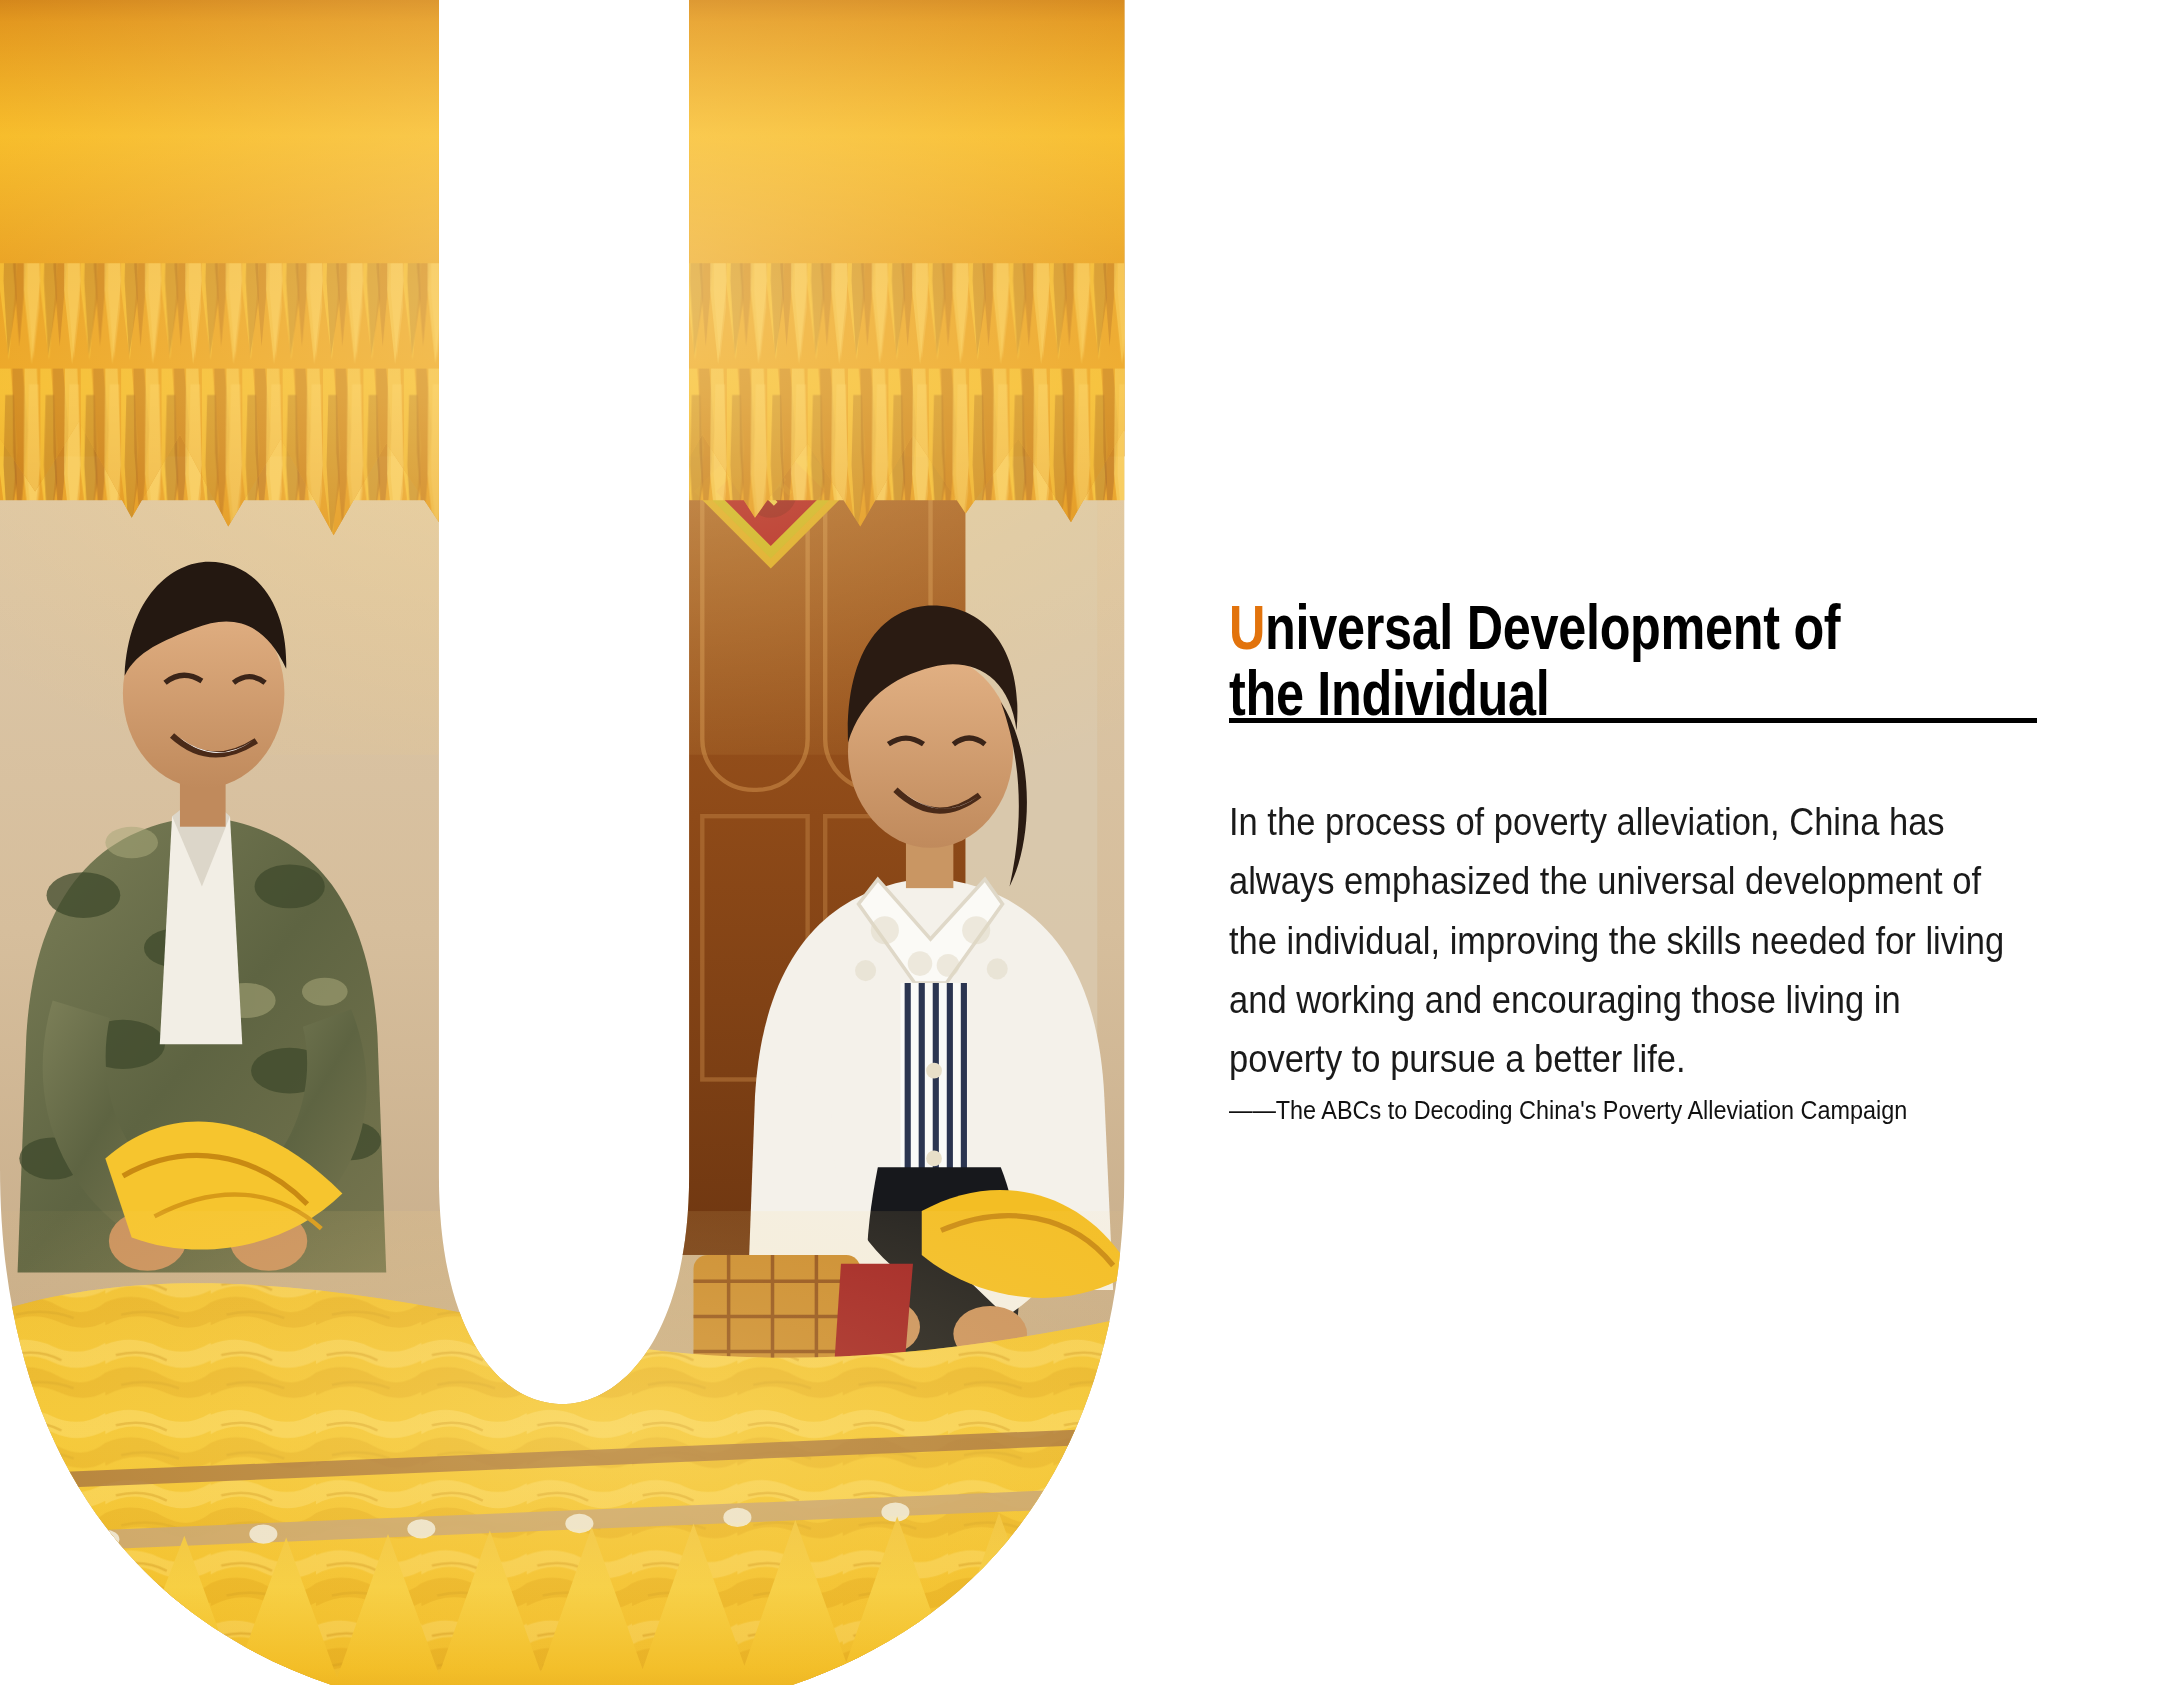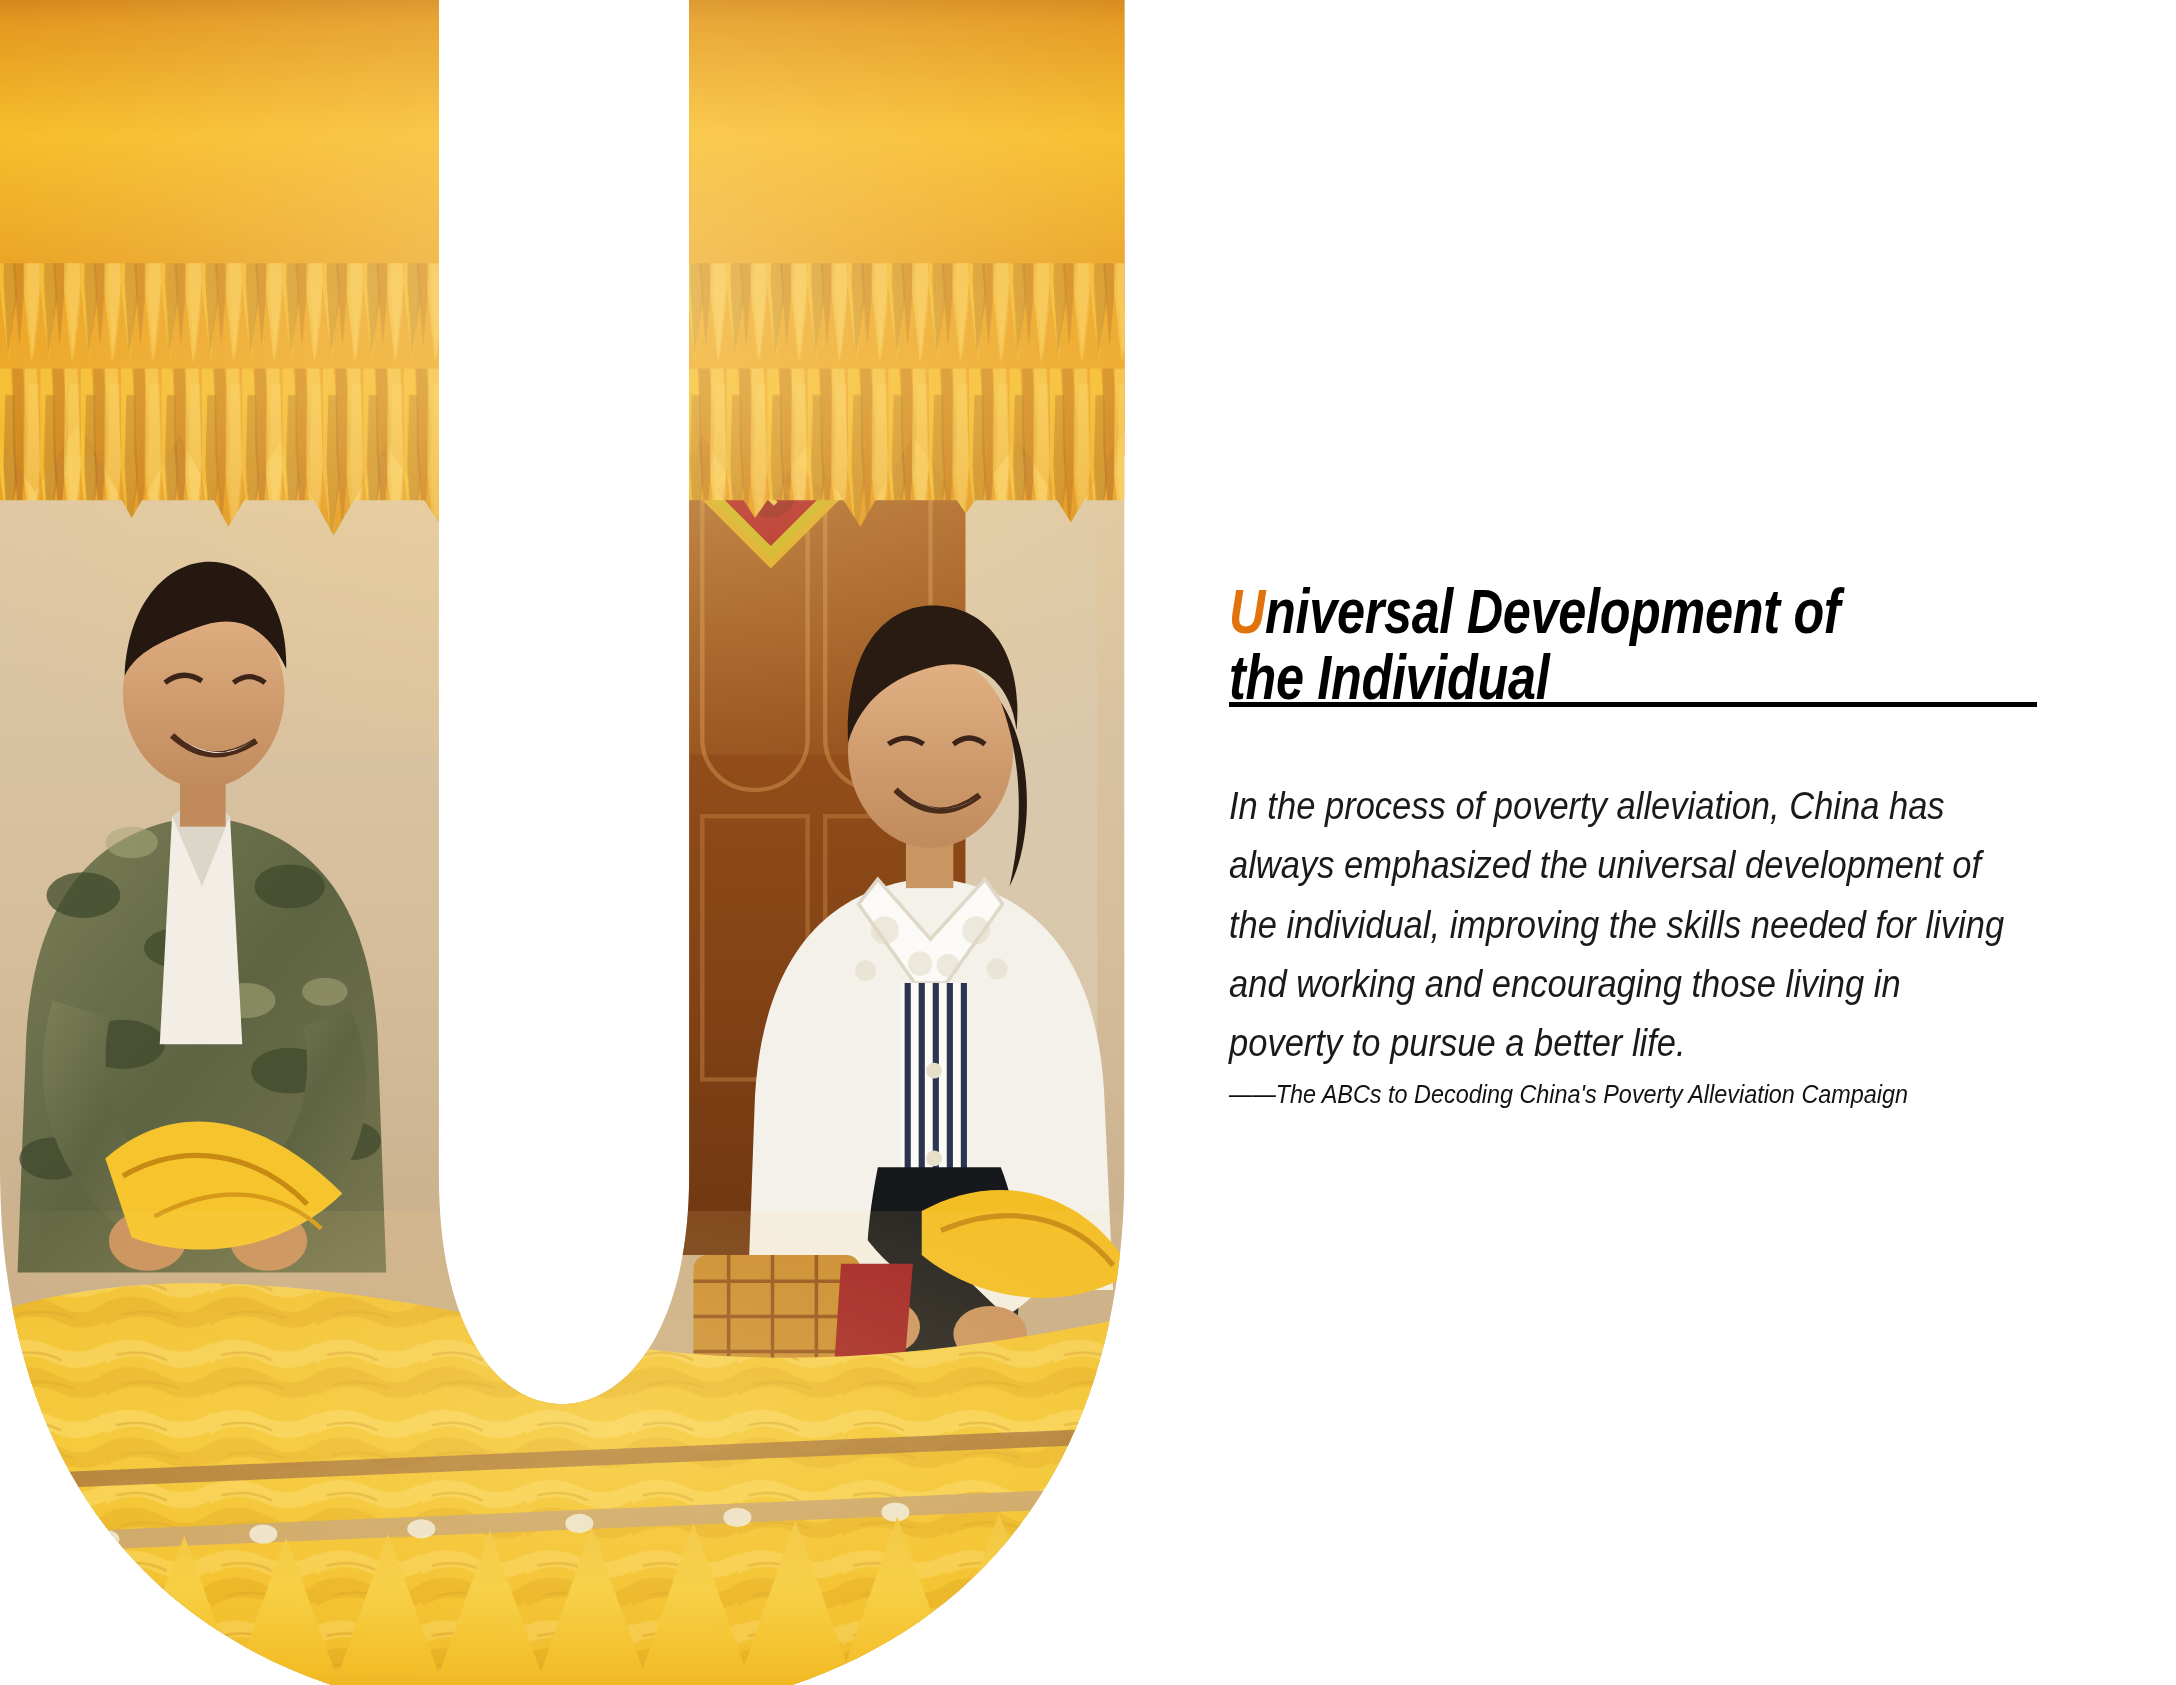--- a/index.html
+++ b/index.html
@@ -5,21 +5,21 @@
 <style>
   html,body{margin:0;padding:0;background:#ffffff;}
   body{width:2177px;height:1685px;position:relative;overflow:hidden;
        font-family:"Liberation Sans",sans-serif;-webkit-font-smoothing:antialiased;}
 
   
   #u-panel{position:absolute;left:0;top:0;width:1229px;height:1685px;}
   #u-svg{position:absolute;left:0;top:0;width:1229px;height:1685px;display:block;}
 
   
-  #text-col{position:absolute;left:1229px;top:0;width:948px;height:1603px;font-style:italic;}
+  #text-col{position:absolute;left:1229px;top:16px;width:948px;height:1603px;}
 
   #headline{position:absolute;left:0px;top:537px;width:843px;
             font-family:"Liberation Sans Narrow","Liberation Sans",sans-serif;
             font-weight:bold;font-size:63px;line-height:1.045;color:#000000;
             letter-spacing:-0.4px;transform:scaleX(0.80);transform-origin:left top;
             white-space:pre-line;}
   #headline .hl-initial{color:#E2730C;}
 
   #divider{position:absolute;left:0px;top:702px;width:808px;height:5.3px;background:#000000;}
 

